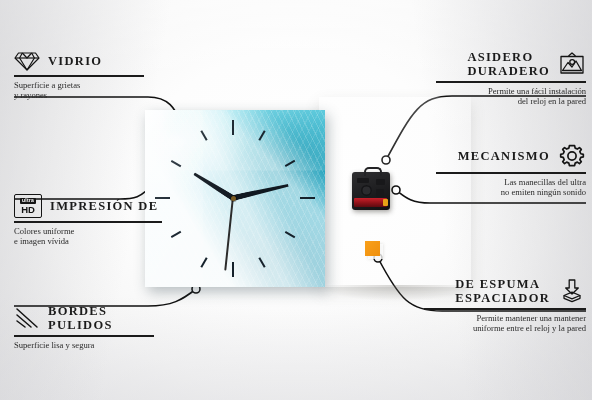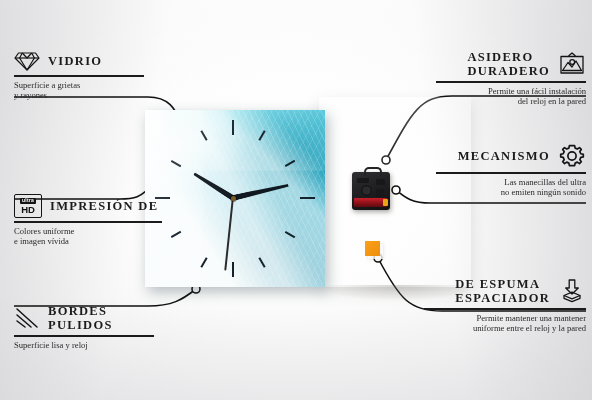--- a/index.html
+++ b/index.html
@@ -365,21 +365,21 @@
           <path d="M3 8 L17 20"></path>
           <path d="M3 14 L11 20"></path>
         </g>
       </svg>
       <div>
         <div class="title">BORDES</div>
         <div class="title">PULIDOS</div>
       </div>
     </div>
     <div class="rule"></div>
-    <div class="desc">Superficie lisa y reloj</div>
+    <div class="desc">Superficie lisa y segura</div>
   </div>
 
   <div class="callout right" style="left:436px;top:50px;width:150px;">
     <div class="head">
       <div>
         <div class="title">ASIDERO</div>
         <div class="title">DURADERO</div>
       </div>
       <svg class="ico" width="28" height="24" viewBox="0 0 28 24">
         <g fill="none" stroke="#141414" stroke-width="1.3" stroke-linejoin="round">

